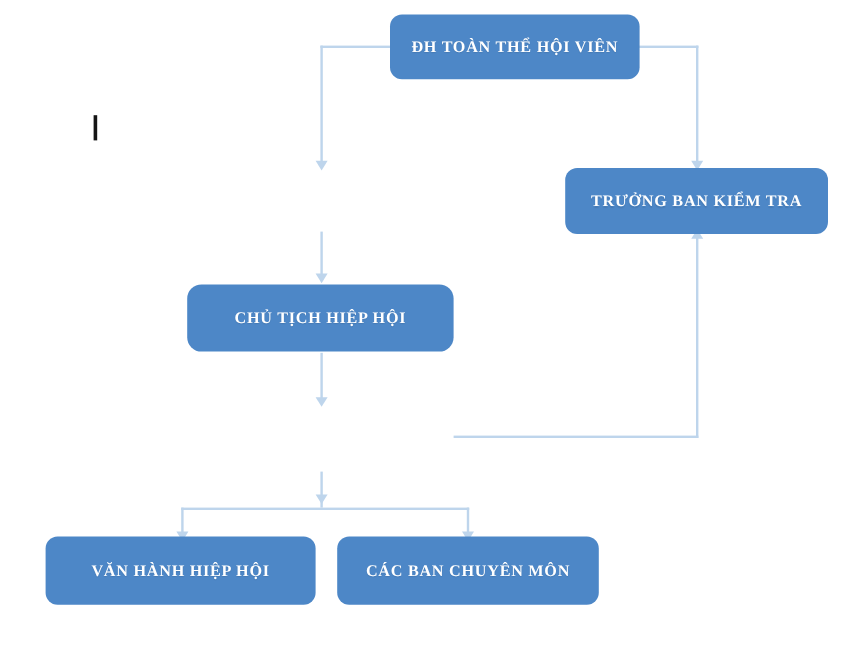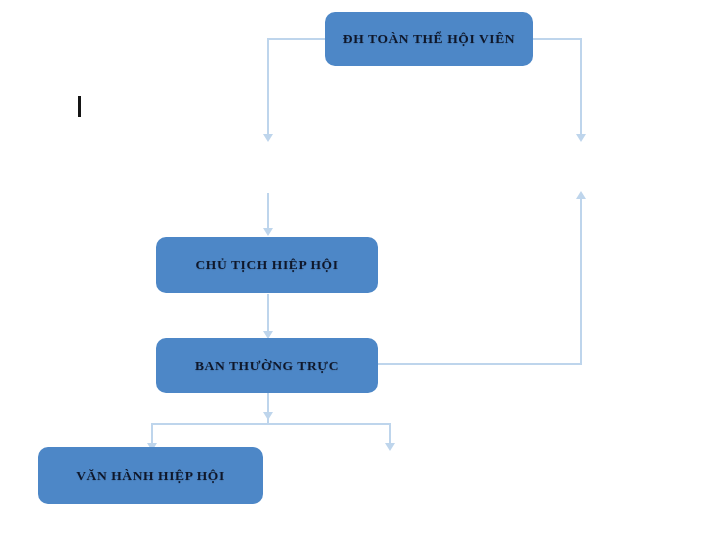--- a/index.html
+++ b/index.html
@@ -13,21 +13,21 @@
     height: 553px;
     background: #ffffff;
     overflow: hidden;
     font-family: "Liberation Serif", "DejaVu Serif", serif;
   }
   .node {
     position: absolute;
     box-sizing: border-box;
     background: #4d87c7;
     border-radius: 10px;
-    color: #0f172a;
+    color: #ffffff;
     display: flex;
     align-items: center;
     justify-content: center;
     text-align: center;
     font-weight: bold;
     font-size: 13.5px;
     letter-spacing: 0.6px;
     line-height: 1.15;
     padding: 2px 8px;
     text-shadow: 0 1px 1px rgba(0,0,0,0.10);
@@ -86,29 +86,32 @@
   <div class="conn conn-v" style="left:151px; top:423px; height:22px;"></div>
   <div class="arrow arrow-down" style="left:147px; top:443px;"></div>
   <div class="conn conn-v" style="left:389px; top:423px; height:22px;"></div>
   <div class="arrow arrow-down" style="left:385px; top:443px;"></div>
 
   <div class="node" style="left:325px; top:12px; width:208px; height:54px;">
     <span class="node-label">ĐH TOÀN THỂ HỘI VIÊN</span>
   </div>
 
 
+  <div class="node" style="left:471px; top:140px; width:219px; height:55px;">
+    <span class="node-label">TRƯỞNG BAN KIỂM  TRA</span>
+  </div>
 
-  <div class="node" style="left:156px; top:237px; width:222px; height:56px;">
+  <div class="node" style="left:156px; top:237px; width:222px; height:56px;border-radius:12px;">
     <span class="node-label">CHỦ TỊCH HIỆP HỘI</span>
   </div>
 
-  <div class="node" style="left:156px; top:338px; width:222px; height:55px;">
-    <span class="node-label">BAN THƯỜNG  TRỰC</span>
-  </div>
 
   <div class="node" style="left:38px; top:447px; width:225px; height:57px;">
     <span class="node-label">VĂN HÀNH  HIỆP HỘI</span>
   </div>
 
+  <div class="node" style="left:281px; top:447px; width:218px; height:57px;">
+    <span class="node-label">CÁC BAN CHUYÊN MÔN</span>
+  </div>
 
   <div class="caret" style="left:78px; top:96px; width:3px; height:21px;"></div>
 
 </div>
 
 </body></html>

